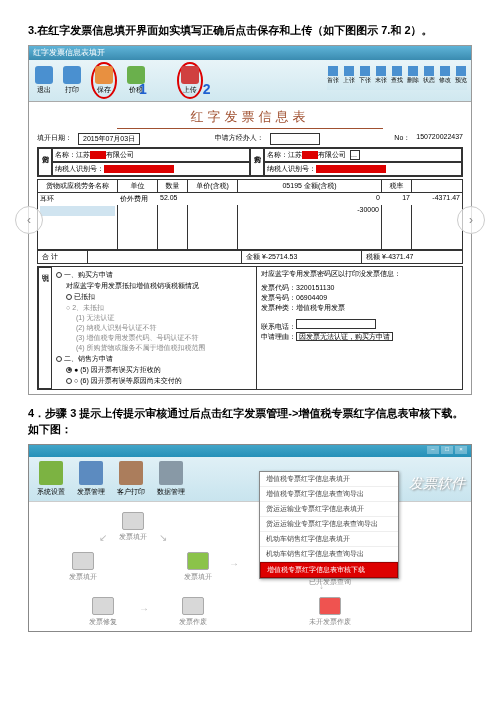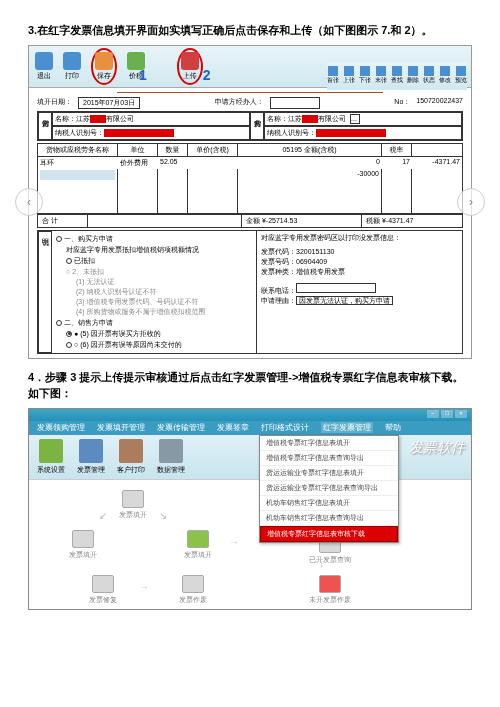--- a/index.html
+++ b/index.html
@@ -73,20 +73,21 @@
     .wf-icon.red-x { background: #ef5350; }
     .wf-arrow { position: absolute; color: #bbb; font-size: 10px; }
     .red-arrow-line { position: absolute; border-top: 2px solid #d00; transform-origin: left center; }
   </style>
 </head>
 <body>
 
 <p class="step-text">3.在红字发票信息填开界面如实填写正确后点击保存和上传（如下图图示 7.和 2）。</p>
 
 <div class="app-window">
+  <div class="title-bar">红字发票信息表填开</div>
   <div class="toolbar">
     <div class="tb-btn">
         <div class="tb-icon blue"></div>
         <span>退出</span>
       </div>
     <div class="tb-btn">
         <div class="tb-icon blue"></div>
         <span>打印</span>
       </div>
     <div class="circle-mark">
@@ -141,20 +142,21 @@
           <span>修改</span>
         </div>
       <div class="sm-btn">
           <div class="sm-icon"></div>
           <span>预览</span>
         </div>
     </div>
   </div>
 
   <div class="doc-body">
+    <div class="doc-title">红字发票信息表</div>
     <div class="doc-title-line"></div>
     <div class="info-row">
       <span>填开日期：</span>
       <span class="info-box" style="padding:0 4px">2015年07月03日</span>
       <span style="flex:1"></span>
       <span>申请方经办人：</span>
       <span class="info-box" style="width:50px"></span>
       <span style="flex:1"></span>
       <span>No：</span>
       <span>150720022437</span>
@@ -274,29 +276,20 @@
 </div>
 
 <p class="step-text">4．步骤 3 提示上传提示审核通过后点击红字发票管理-&gt;增值税专票红字信息表审核下载。如下图：</p>
 
 <div class="app2">
   <div class="title-bar2">
     <div class="win-btn">−</div>
     <div class="win-btn">□</div>
     <div class="win-btn">×</div>
   </div>
-  <div class="menu-bar">
-    <span>发票领购管理</span>
-    <span>发票填开管理</span>
-    <span>发票传输管理</span>
-    <span>发票签章</span>
-    <span>打印格式设计</span>
-    <span style="background:rgba(255,255,255,0.2);padding:0 2px">红字发票管理</span>
-    <span>帮助</span>
-  </div>
   <div class="main-toolbar2">
     <div class="tb2-btn">
         <div class="tb2-icon" style="background:#7cb342"></div>
         <span>系统设置</span>
       </div>
     <div class="tb2-btn">
         <div class="tb2-icon" style="background:#5c8bc0"></div>
         <span>发票管理</span>
       </div>
     <div class="tb2-btn">

